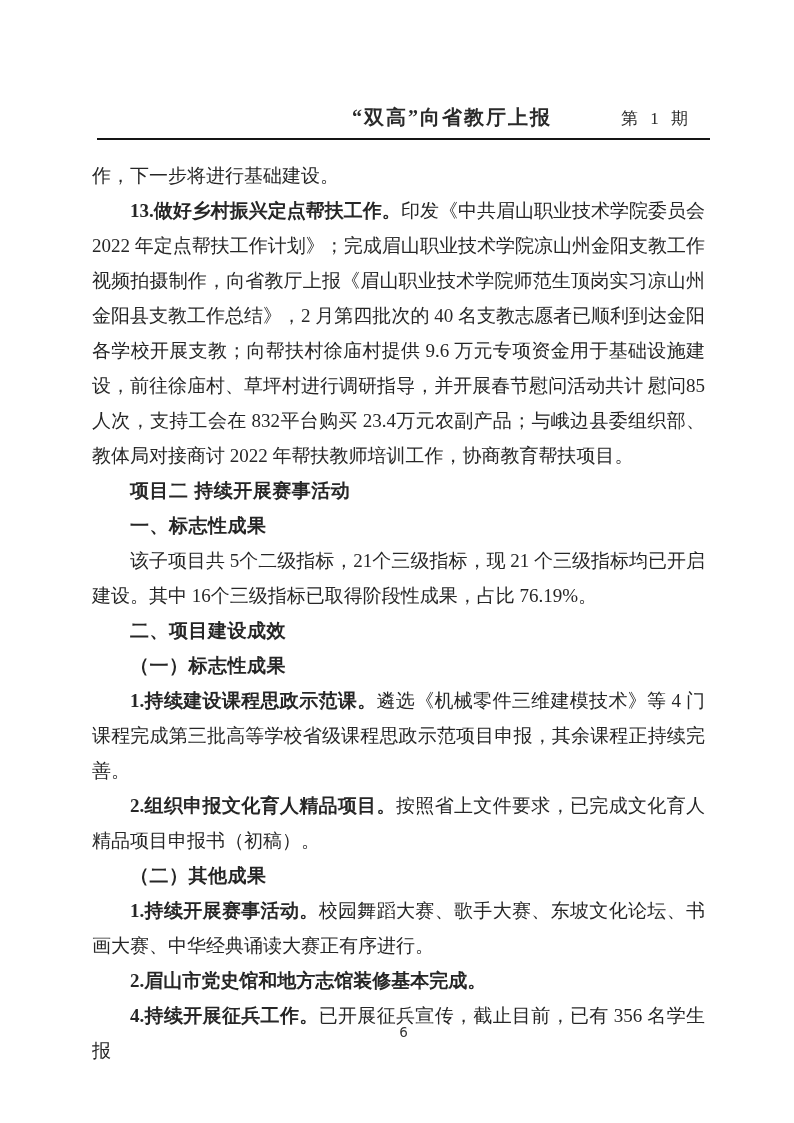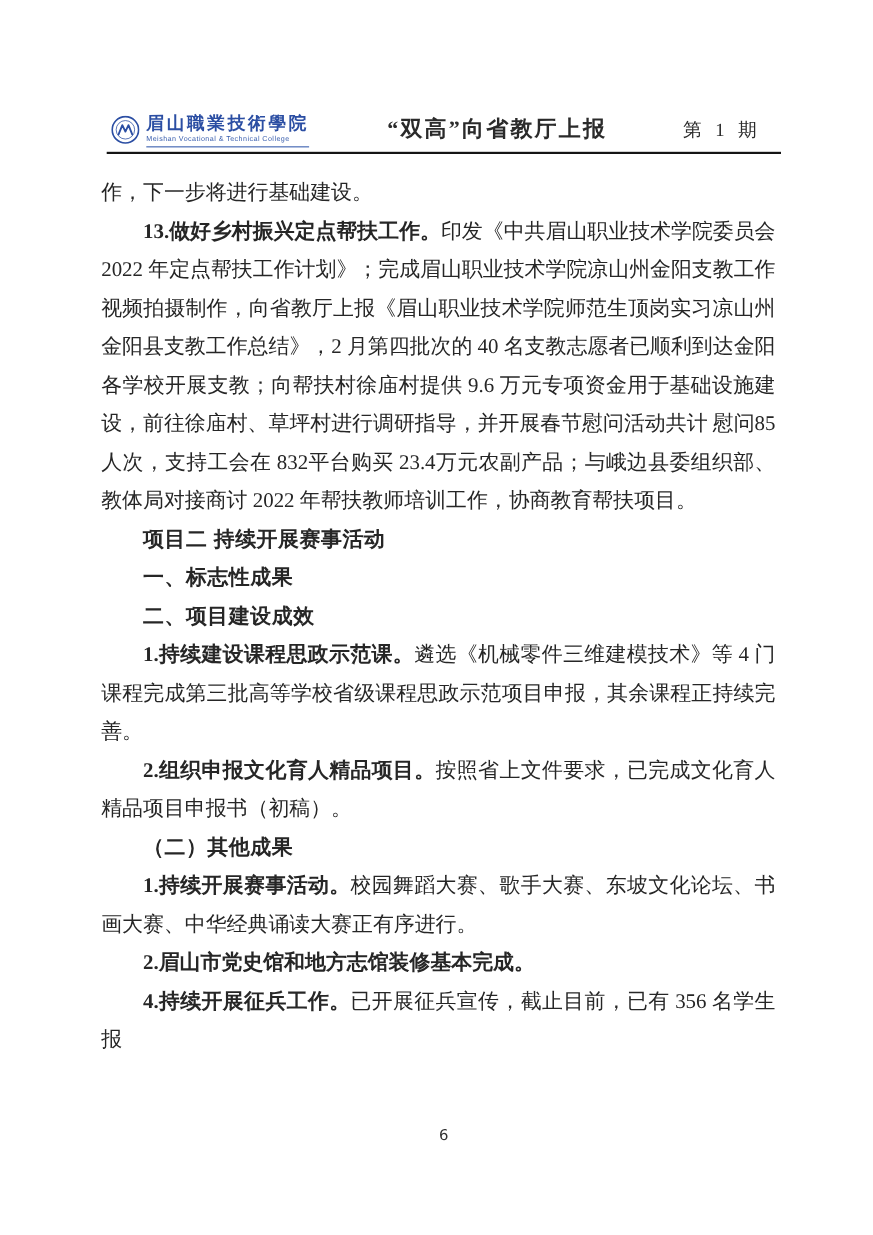--- a/index.html
+++ b/index.html
@@ -58,44 +58,33 @@
     text-align:center;font-size:13.5px;color:#333;line-height:28px;
     font-family:"DejaVu Sans", sans-serif;
   }
 </style>
 </head>
 <body>
 
 <div class="page">
 
   <div class="hdr">
-    <div class="logo-group">
-      <span class="emblem">
-        <svg viewBox="0 0 26 26" width="26" height="26" aria-hidden="true">
-          <circle cx="13" cy="13" r="12" fill="none" stroke="#2b4ea3" stroke-width="1.5"></circle>
-          <circle cx="13" cy="13" r="8.4" fill="none" stroke="#2b4ea3" stroke-width="0.7"></circle>
-          <path d="M6.8 17.2 L10.2 8.8 L13 14.6 L15.8 8.8 L19.2 17.2" fill="none" stroke="#2b4ea3" stroke-width="1.7" stroke-linecap="round" stroke-linejoin="round"></path>
-        </svg>
-      </span>
-      <span class="logo-text">
-        <span class="logo-cn">眉山職業技術學院</span>
-        <span class="logo-en">Meishan Vocational &amp; Technical College</span>
-      </span>
-    </div>
     <div class="hdr-title">“双高”向省教厅上报</div>
     <div class="hdr-issue">第 1 期</div>
     <div class="hdr-rule"></div>
   </div>
 
   <div class="doc-body">
       <p class="para"><span>作，下一步将进行基础建设。</span></p>
       <p class="para indent"><span class="lead-bold">13.做好乡村振兴定点帮扶工作。</span><span>印发《中共眉山职业技术学院委员会 2022 年定点帮扶工作计划》；完成眉山职业技术学院凉山州金阳支教工作视频拍摄制作，向省教厅上报《眉山职业技术学院师范生顶岗实习凉山州金阳县支教工作总结》，2 月第四批次的 40 名支教志愿者已顺利到达金阳各学校开展支教；向帮扶村徐庙村提供 9.6 万元专项资金用于基础设施建设，前往徐庙村、草坪村进行调研指导，并开展春节慰问活动共计 慰问85 人次，支持工会在 832平台购买 23.4万元农副产品；与峨边县委组织部、教体局对接商讨 2022 年帮扶教师培训工作，协商教育帮扶项目。</span></p>
       <p class="para indent h-sans"><span>项目二 持续开展赛事活动</span></p>
       <p class="para indent h-sans-bold"><span>一、标志性成果</span></p>
+      <p class="para indent"><span>该子项目共 5个二级指标，21个三级指标，现 21 个三级指标均已开启建设。其中 16个三级指标已取得阶段性成果，占比 76.19%。</span></p>
       <p class="para indent h-sans-bold"><span>二、项目建设成效</span></p>
+      <p class="para indent h-sans-bold"><span>（一）标志性成果</span></p>
       <p class="para indent"><span class="lead-bold">1.持续建设课程思政示范课。</span><span>遴选《机械零件三维建模技术》等 4 门课程完成第三批高等学校省级课程思政示范项目申报，其余课程正持续完善。</span></p>
       <p class="para indent"><span class="lead-bold">2.组织申报文化育人精品项目。</span><span>按照省上文件要求，已完成文化育人精品项目申报书（初稿）。</span></p>
       <p class="para indent h-sans-bold"><span>（二）其他成果</span></p>
       <p class="para indent"><span class="lead-bold">1.持续开展赛事活动。</span><span>校园舞蹈大赛、歌手大赛、东坡文化论坛、书画大赛、中华经典诵读大赛正有序进行。</span></p>
       <p class="para indent"><span class="lead-bold">2.眉山市党史馆和地方志馆装修基本完成。</span></p>
       <p class="para indent"><span class="lead-bold">4.持续开展征兵工作。</span><span>已开展征兵宣传，截止目前，已有 356 名学生报</span></p>
     </div>
 
   <div class="page-num">6</div>
 

